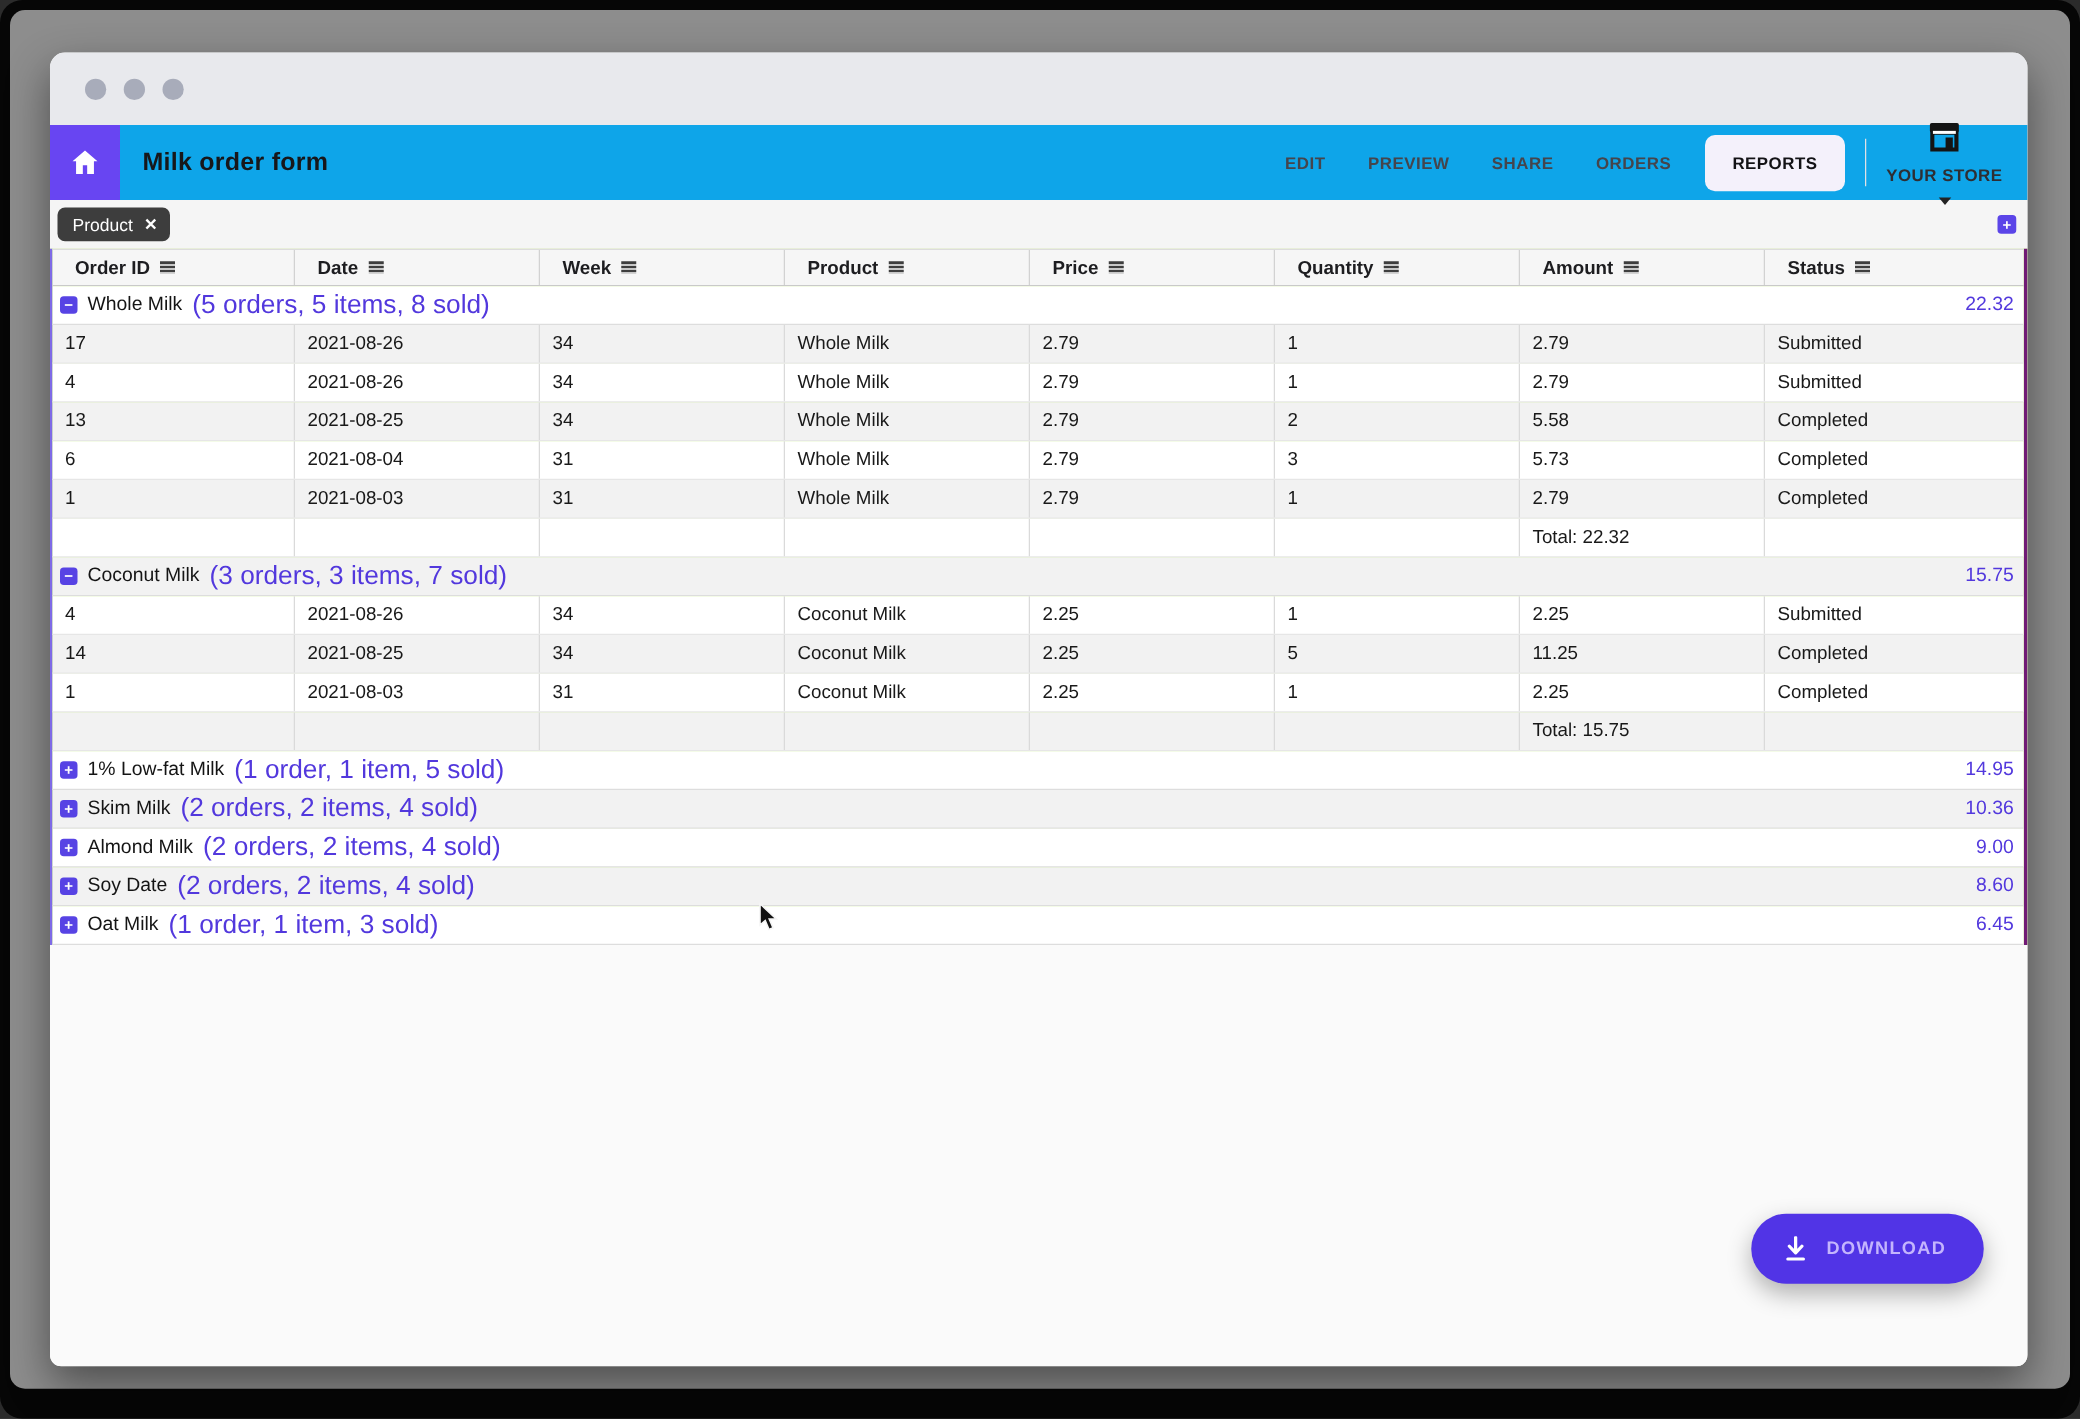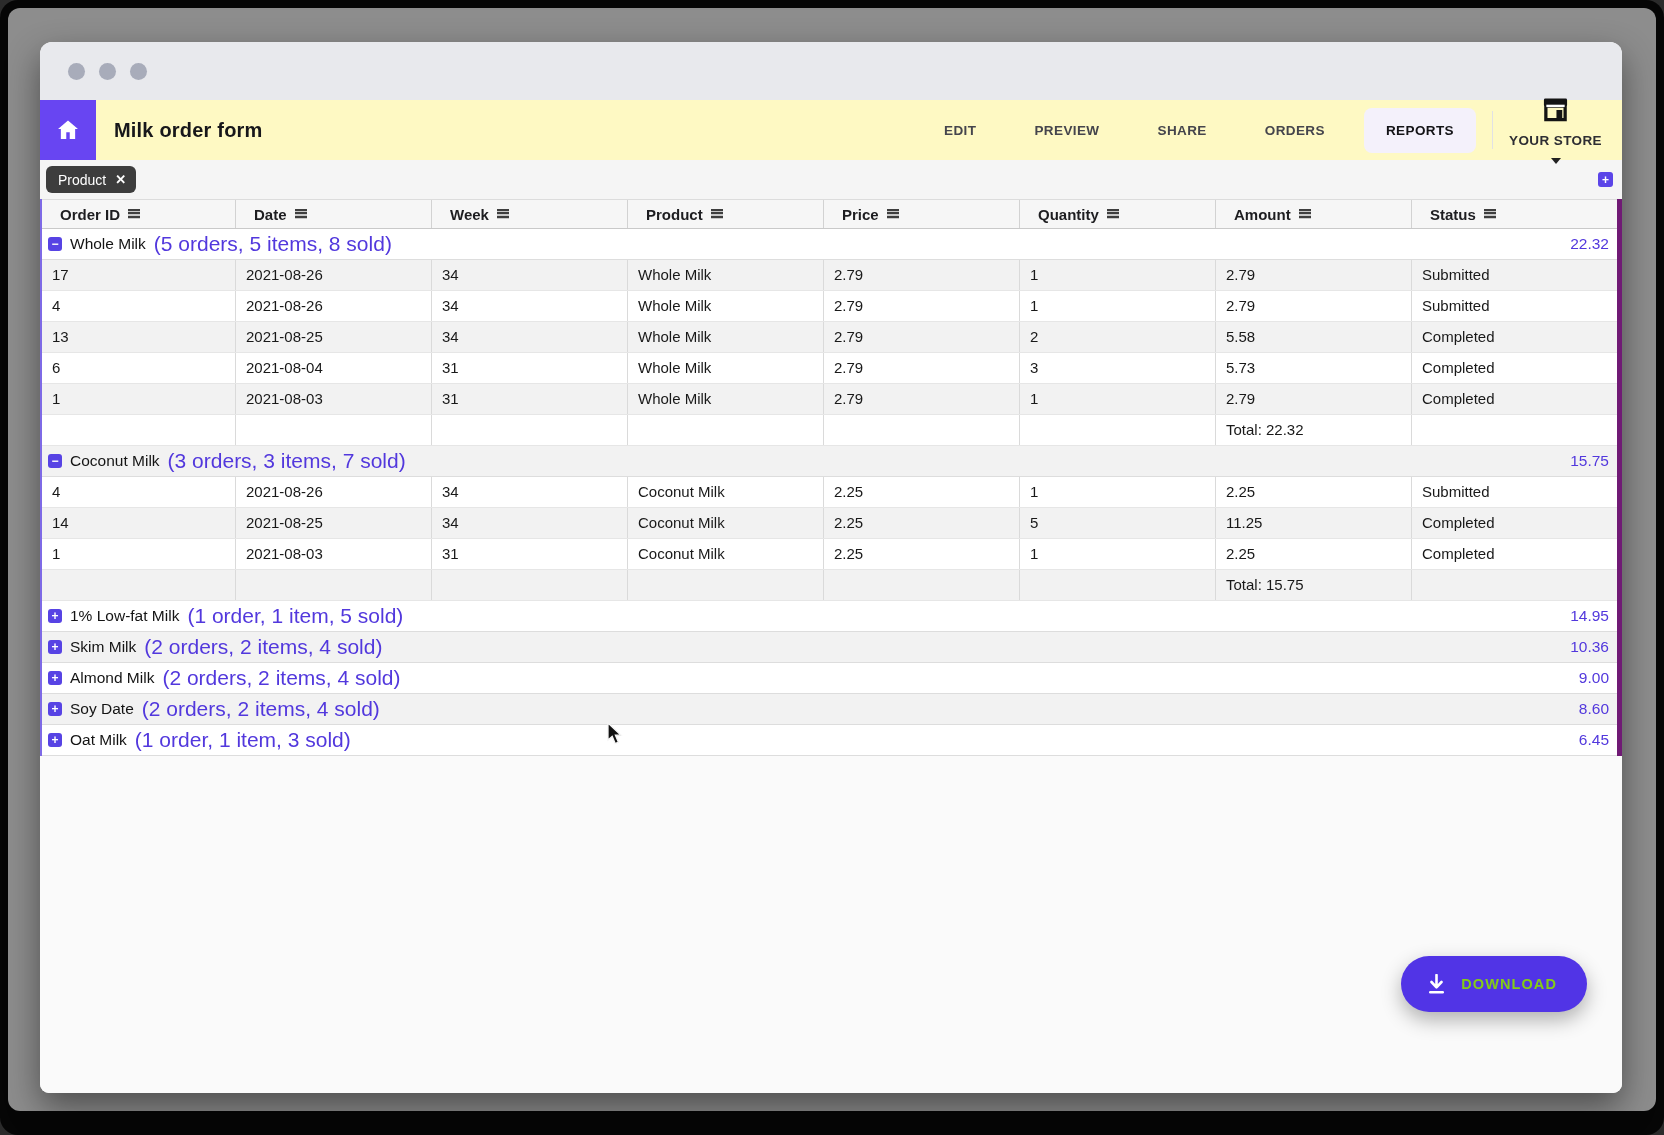--- a/index.html
+++ b/index.html
@@ -13,47 +13,47 @@
 
   .window { position:absolute; left:40px; top:42px; width:1582px; height:1051px;
             background:#fafafa; border-radius:12px 12px 9px 9px; overflow:hidden;
             box-shadow:0 14px 34px rgba(0,0,0,.45); }
 
   
   .chrome { height:58px; background:#e8e9ed; display:flex; align-items:center; padding-left:28px; }
   .chrome .dot { width:17px; height:17px; border-radius:50%; background:#a8acba; margin-right:14px; }
 
   
-  .app-header { height:60px; background:#fef9c3; display:flex; align-items:center; }
+  .app-header { height:60px; background:#0ea5e9; display:flex; align-items:center; }
   .home-btn { width:56px; height:60px; background:var(--home,#6845F2); display:flex;
               align-items:center; justify-content:center; flex:0 0 auto; cursor:pointer; }
   .app-title { margin-left:18px; font-size:20px; font-weight:700; color:#17171a; letter-spacing:.2px; }
   .header-right { margin-left:auto; display:flex; align-items:center; padding-right:20px; }
   .nav-item { font-size:13.5px; font-weight:600; color:#45454c; letter-spacing:.4px;
-              margin:0 29px; cursor:pointer; white-space:nowrap; }
+              margin:0 17px; cursor:pointer; white-space:nowrap; }
   .nav-item.active { background:var(--reports_bg,#F4F1FB); color:#131316; border-radius:8px;
               padding:15px 22px; margin:0 6px 0 10px; }
   .header-divider { width:1px; height:38px; background:#e1e1e5; margin:0 16px 0 10px; }
   .store-btn { display:flex; align-items:center; gap:10px; cursor:pointer;flex-direction:column; }
   .store-label { font-size:13.5px; font-weight:600; color:#2e2e33; letter-spacing:.4px; }
   .caret-down { width:0; height:0; border-left:5px solid transparent; border-right:5px solid transparent;
                 border-top:6px solid #222; margin-left:2px; }
 
   
   .chip-row { height:39px; background:#f5f5f5; display:flex; align-items:center; padding:0 9px 0 6px; }
   .chip { background:var(--chip_bg,#3D3D3D); border-radius:6px; height:27px; display:inline-flex;
           align-items:center; padding:0 10px 0 12px; gap:9px; cursor:pointer; }
   .chip-label { color:#fff; font-size:14px; font-weight:500; }
   .chip-x { color:#fff; font-size:13px; font-weight:700; cursor:pointer; line-height:1; }
   .add-btn { margin-left:auto; width:15px; height:15px; border-radius:3px; background:#5B45E8;
              color:#fff; font-size:12px; font-weight:700; display:flex; align-items:center;
              justify-content:center; cursor:pointer; line-height:1; }
 
   
-  .grid { border-left:2px solid #7E6AE6; border-right:5px solid #701a75; background:#bef264; }
+  .grid { border-left:2px solid #7E6AE6; border-right:3px solid #701a75; background:#bef264; }
   .grid-header, .row { display:grid;
      grid-template-columns:194px 196px 196px 196px 196px 196px 196px 1fr; }
   .grid-header { height:30px; background:#f6f6f6; border-top:1px solid #dcdcdc; border-bottom:1px solid #c9c9c9; }
   .hcell { display:flex; align-items:center; gap:8px; padding-left:18px; font-size:15px;
            font-weight:600; color:#1d1d20; border-right:1px solid #d2d2d2; cursor:pointer; }
   .hcell:last-child { border-right:none; }
   .menu-icon { width:12px; height:10px; flex:0 0 auto;
       background:repeating-linear-gradient(to bottom,#3e3e3e 0 2px,rgba(62,62,62,.25) 2px 3.4px); }
 
   .row { height:31px; background:#fff; border-bottom:1px solid #e6e6e6; }
@@ -67,22 +67,22 @@
   .group-row.stripe { background:var(--stripe,#F2F2F2); }
   .expander { width:14px; height:14px; border-radius:3px; background:var(--group_icon,#5743E4);
               color:#fff; display:flex; align-items:center; justify-content:center;
               font-size:12px; font-weight:700; line-height:1; flex:0 0 auto; cursor:pointer; }
   .group-name { font-size:15.5px; color:#141414; }
   .group-summary { font-size:21px; color:var(--link,#5238DD); }
   .group-amount { margin-left:auto; font-size:15.5px; color:var(--link,#5238DD); }
 
   .below-grid { height:337px; background:#fafafa; }
 
-  .download-btn { position:absolute; right:35px; bottom:81px; height:56px; padding:0 30px 0 26px;
-      border-radius:28px; background:var(--download,#5134E6); color:#84cc16; display:flex;
+  .download-btn { position:absolute; right:35px; bottom:66px; height:56px; padding:0 30px 0 26px;
+      border-radius:28px; background:var(--download,#5134E6); color:#c4b5fd; display:flex;
       align-items:center; gap:15px; font-size:14.5px; font-weight:700; letter-spacing:1.1px;
       border:none; cursor:pointer; box-shadow:0 8px 20px rgba(0,0,0,.30); font-family:inherit; }
 
   .cursor { position:absolute; left:606px; top:722px; pointer-events:none; z-index:50; }
 </style>
 </head>
 <body>
 
 <div class="frame">
   <div class="glow"></div>

